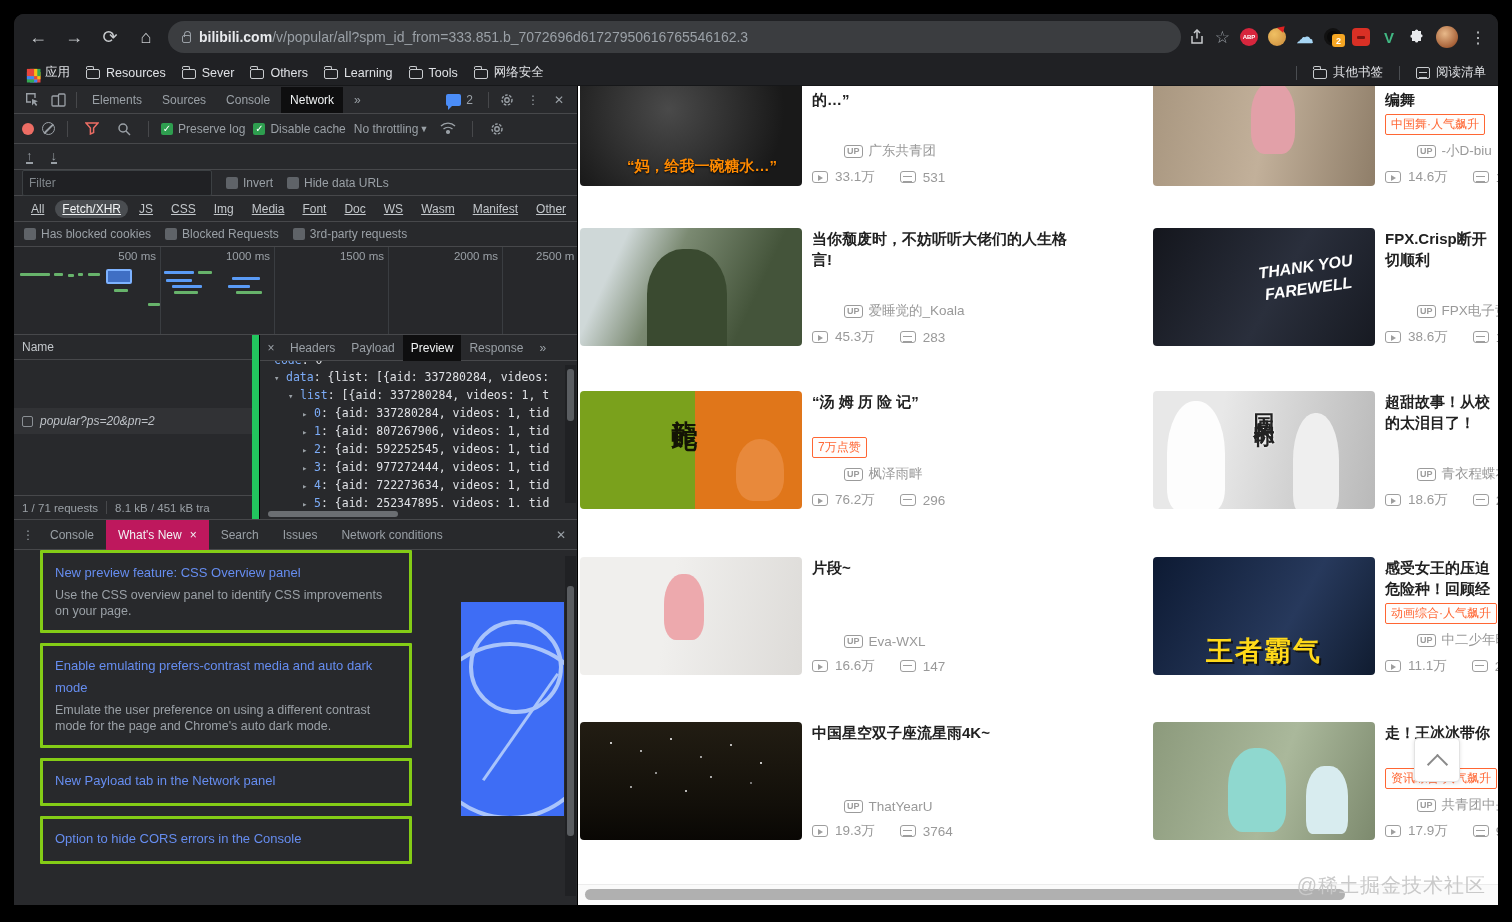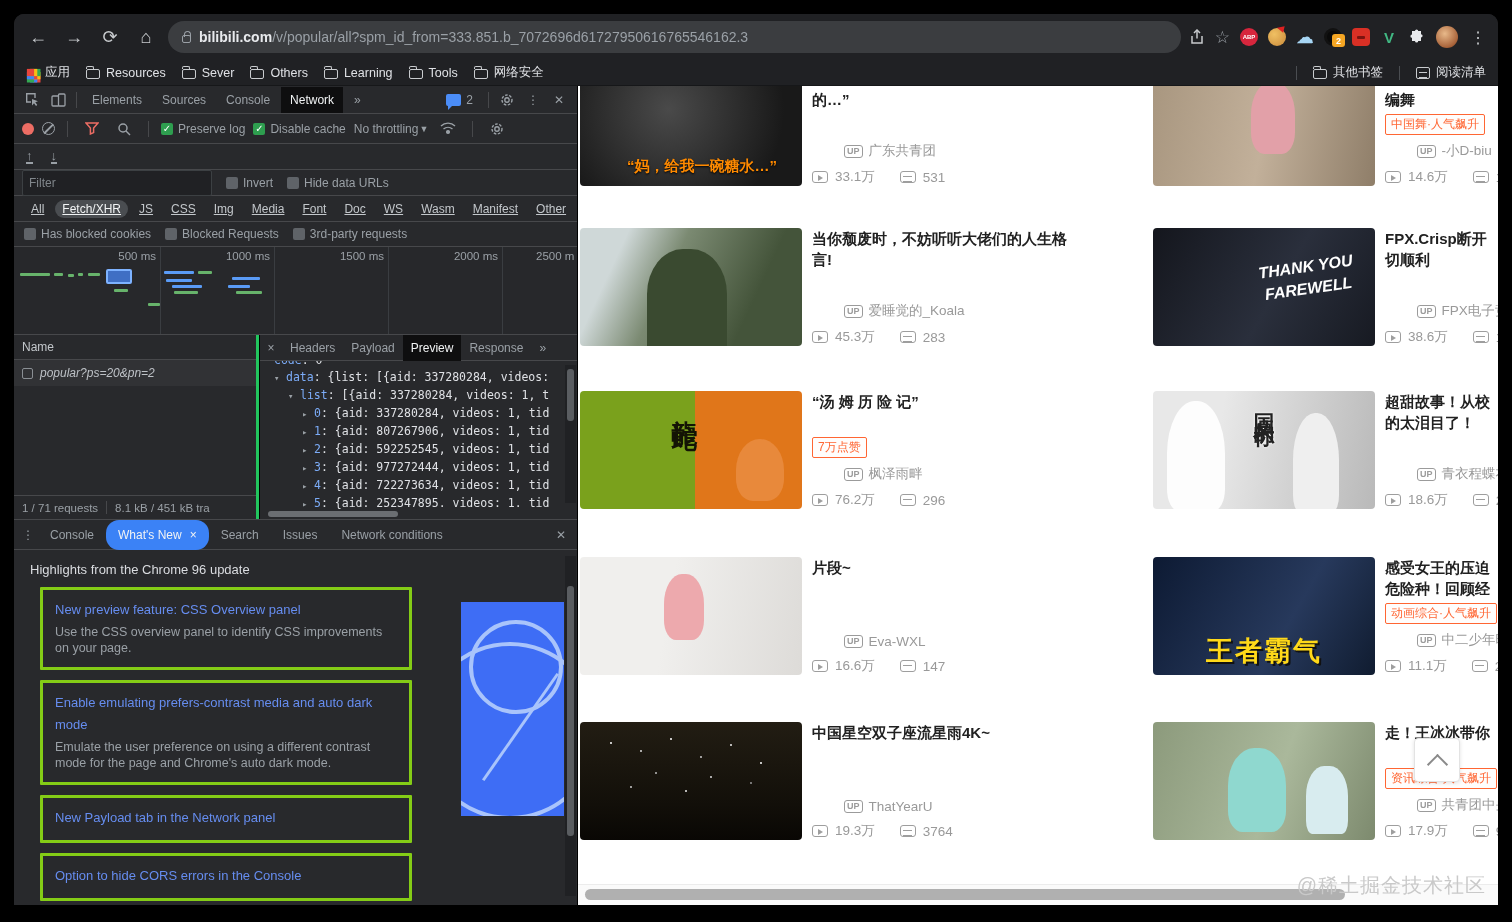--- a/index.html
+++ b/index.html
@@ -78,21 +78,21 @@
   .checksrow { height:25px; border-bottom:1px solid #47484b; padding:0 10px; gap:14px; }
 
   .timeline { height:88px; border-bottom:1px solid #47484b; position:relative; background:#27282b; overflow:hidden; }
   .tl-grid { position:absolute; top:0; bottom:0; width:1px; background:#3a3d41; }
   .tl-label { position:absolute; top:3px; font-size:11.5px; color:#9aa0a6; text-align:right; width:80px; }
   .wfbar { position:absolute; height:3px; border-radius:1px; }
   .wfg { background:#67b36b; } .wfb { background:#5a9bf6; }
   .wfblock { position:absolute; width:26px; height:15px; background:#3f6fc4; border:2px solid #7db2ff; border-radius:2px; }
 
   .netmain { flex:1; display:flex; min-height:0; }
-  .namecol { width:245px; border-right:3px solid #22c55e; display:flex; flex-direction:column; }
+  .namecol { width:245px; border-right:7px solid #22c55e; display:flex; flex-direction:column;gap:48px; }
   .nameheader { height:25px; line-height:25px; padding-left:8px; border-bottom:1px solid #47484b; color:#c3c7cb; flex-shrink:0; }
   .reqrow { height:26px; display:flex; align-items:center; gap:7px; padding-left:8px; background:#313235; color:#bdc1c6; cursor:pointer; }
   .doc { width:11px; height:11px; border:1.4px solid #8a8f94; border-radius:2px; flex-shrink:0; }
   .reqlist { flex:1;font-style:italic; }
   .statusbar { height:24px; border-top:1px solid #47484b; display:flex; align-items:center; gap:8px; padding:0 8px; font-size:11.5px; color:#9aa0a6; flex-shrink:0; white-space:nowrap; overflow:hidden; }
   .sdiv { width:1px; height:13px; background:#47484b; flex-shrink:0; }
 
   .detail { flex:1; display:flex; flex-direction:column; min-width:0; border-left:1px solid #000; }
   .detailtabs { height:26px; display:flex; align-items:center; border-bottom:1px solid #47484b; flex-shrink:0; }
   .dclose { width:22px; text-align:center; color:#9aa0a6; cursor:pointer; }
@@ -104,21 +104,21 @@
   .i1 { padding-left:10px; } .i2 { padding-left:24px; } .i3 { padding-left:38px; }
   .arr { color:#9aa0a6; display:inline-block; width:12px; font-size:9px; }
   .pk { color:#7cacf8; } .pr { color:#dfe1e5; }
   .hscroll { height:10px; flex-shrink:0; position:relative; background:#28292c; }
   .hthumb { position:absolute; left:8px; top:2px; width:130px; height:6px; background:#6b6e72; border-radius:3px; }
 
   .drawer { height:386px; border-top:1px solid #47484b; display:flex; flex-direction:column; flex-shrink:0; position:relative; }
   .drawertabs { height:30px; display:flex; align-items:center; border-bottom:1px solid #47484b; padding:0 4px; flex-shrink:0; }
   .dots3 { width:20px; text-align:center; color:#9aa0a6; cursor:pointer; }
   .drtab { padding:0 12px; height:30px; display:flex; align-items:center; gap:8px; cursor:pointer; white-space:nowrap; }
-  .drtab.active { background:#3b82f6; color:#f1f3f4;border-radius:13px; }
+  .drtab.active { background:#be185d; color:#f1f3f4; }
   .drawercontent { flex:1; position:relative; overflow:hidden; }
   .wn-heading { font-size:13px; color:#dadce0; padding:12px 0 10px 16px; }
   .wncard { width:372px; margin:0 0 10px 26px; border:3px solid #84cc16; border-radius:1px; padding:9px 12px 11px; }
   .wntitle { color:#668df0; font-size:13px; line-height:22px; cursor:pointer; }
   .wndesc { color:#9aa0a6; font-size:12.5px; line-height:16px; margin-top:3px; }
   .wnart { position:absolute; left:447px; top:52px; width:103px; height:214px; background:#3e6df5; overflow:hidden; }
   .wnart::before { content:""; position:absolute; left:8px; top:18px; width:86px; height:86px; border:4px solid #a9c4fb; border-radius:50%; }
   .wnart::after { content:""; position:absolute; left:-40px; top:40px; width:170px; height:170px; border:4px solid #a9c4fb; border-radius:50%; }
   .wnline { position:absolute; left:58px; top:60px; width:3px; height:130px; background:#a9c4fb; transform:rotate(35deg); }
   .vscroll { position:absolute; right:1px; width:11px; background:#202124; }
@@ -466,21 +466,20 @@
               <span>What's New</span>
               <span>×</span>
             </span>
           <span class="drtab">Search</span>
           <span class="drtab">Issues</span>
           <span class="drtab">Network conditions</span>
           <span class="dt-spacer"></span>
           <span class="dt-icon">✕</span>
         </div>
         <div class="drawercontent">
-          <div class="wn-heading">Highlights from the Chrome 96 update</div>
           <div class="wncard">
             <div class="wntitle">New preview feature: CSS Overview panel</div>
             <div class="wndesc">Use the CSS overview panel to identify CSS improvements on your page.</div>
           </div>
           <div class="wncard">
             <div class="wntitle">Enable emulating prefers-contrast media and auto dark mode</div>
             <div class="wndesc">Emulate the user preference on using a different contrast mode for the page and Chrome's auto dark mode.</div>
           </div>
           <div class="wncard">
             <div class="wntitle">New Payload tab in the Network panel</div>

